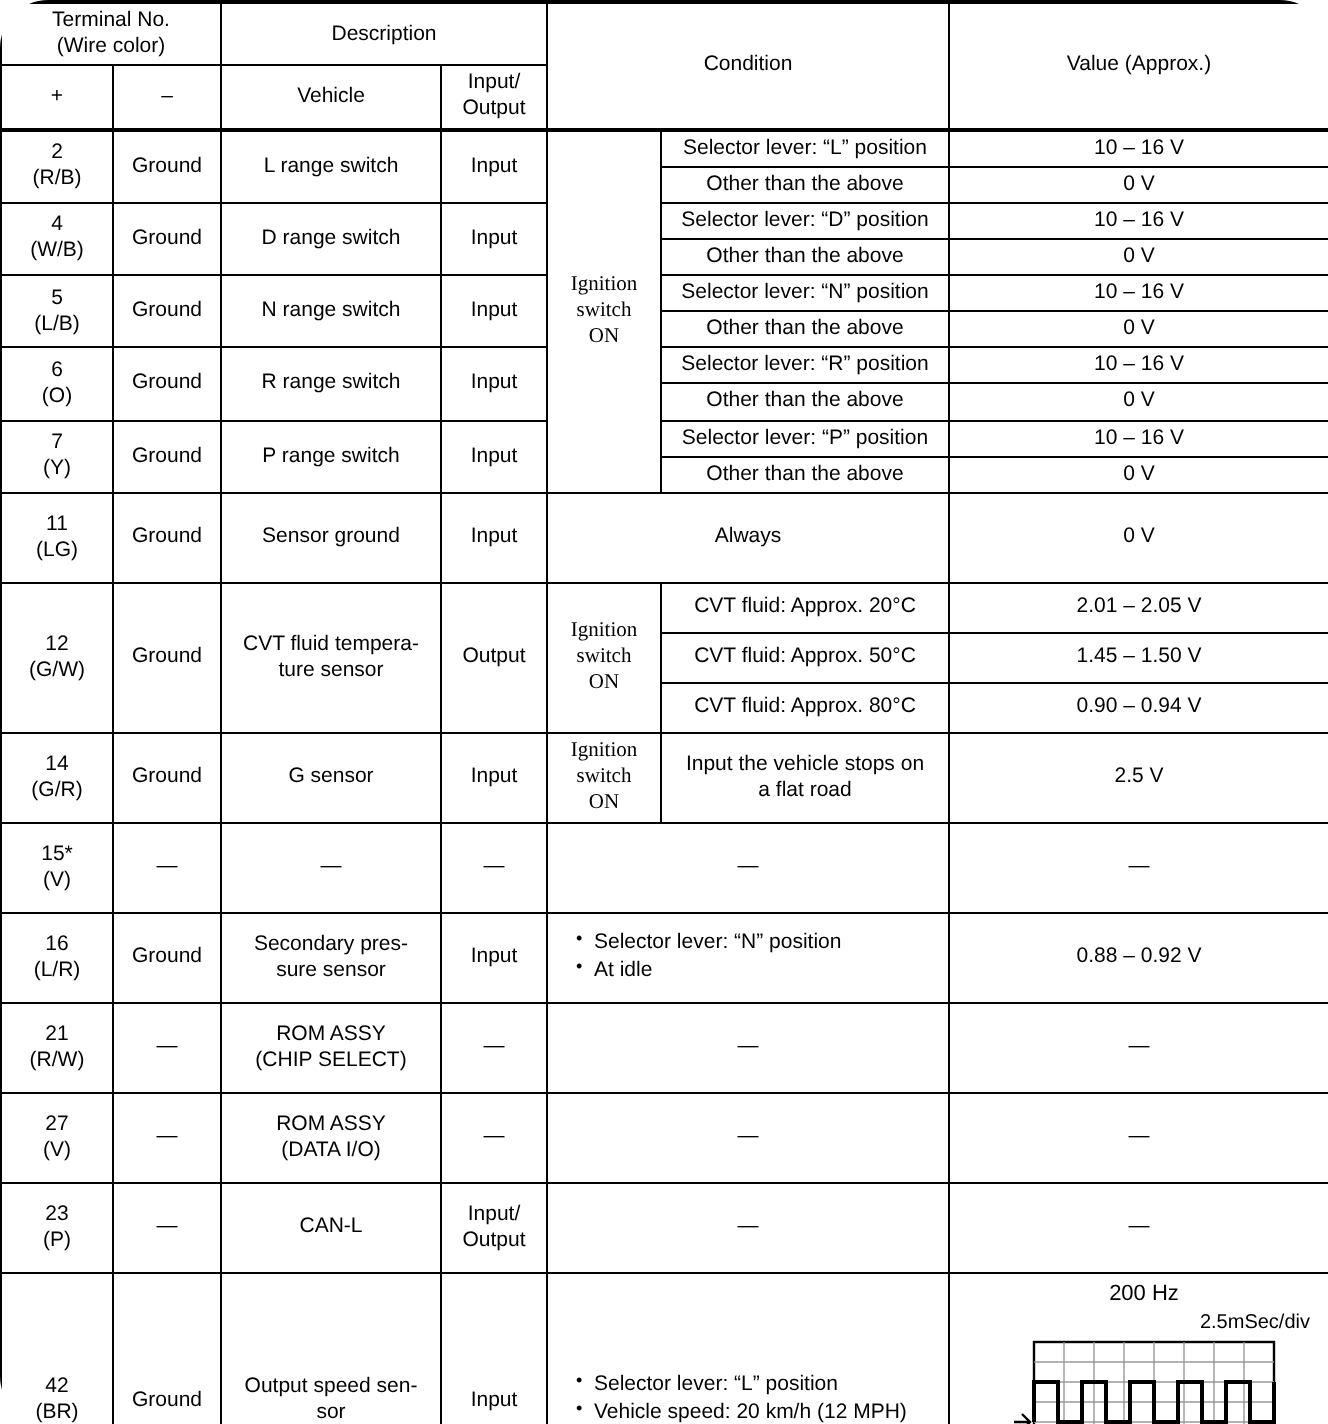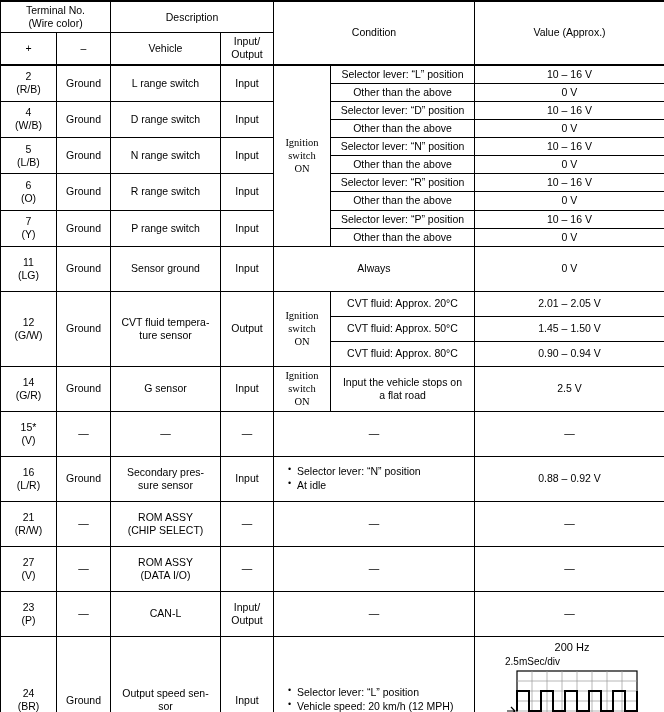--- a/index.html
+++ b/index.html
@@ -13,20 +13,21 @@
     font-family: "Liberation Sans", sans-serif;
     color: #000000;
     -webkit-font-smoothing: antialiased;
   }
 
   #sheet {
     position: relative;
     width: 664px;
     height: 712px;
     overflow: hidden;
+    border-radius: 24px;
   }
 
   table.spec {
     border-collapse: collapse;
     table-layout: fixed;
     width: 664px;
     font-size: 10.5px;
     line-height: 1.25;
   }
 
@@ -89,21 +90,21 @@
     left: 0;
     width: 186px;
     text-align: center;
     font-size: 11px;
   }
   .scope-div-top {
     position: absolute;
     top: 15px;
     left: 26px;
     width: 150px;
-    text-align: left;
+    text-align: right;
     font-size: 10px;
   }
   .scope-svg {
     position: absolute;
     top: 28px;
     left: 22px;
   }
 </style>
 </head>
 <body>
@@ -361,21 +362,21 @@
         <td>
           <span class="term-num">Input/</span>
           <span class="term-wire">Output</span>
         </td>
         <td colspan="2" class="dash">—</td>
         <td class="dash">—</td>
       </tr>
 
       <tr class="bottom-rule">
         <td style="height:123px">
-          <span class="term-num">24</span>
+          <span class="term-num">42</span>
           <span class="term-wire">(BR)</span>
         </td>
         <td>Ground</td>
         <td class="lft">
           <span class="term-num">Output speed sen-</span>
           <span class="term-num">sor</span>
         </td>
         <td>Input</td>
         <td colspan="2">
           <ul class="cond-list">

